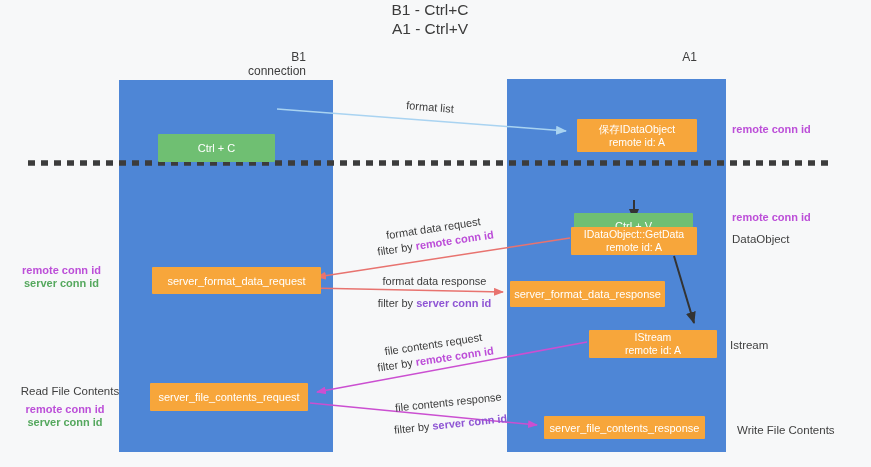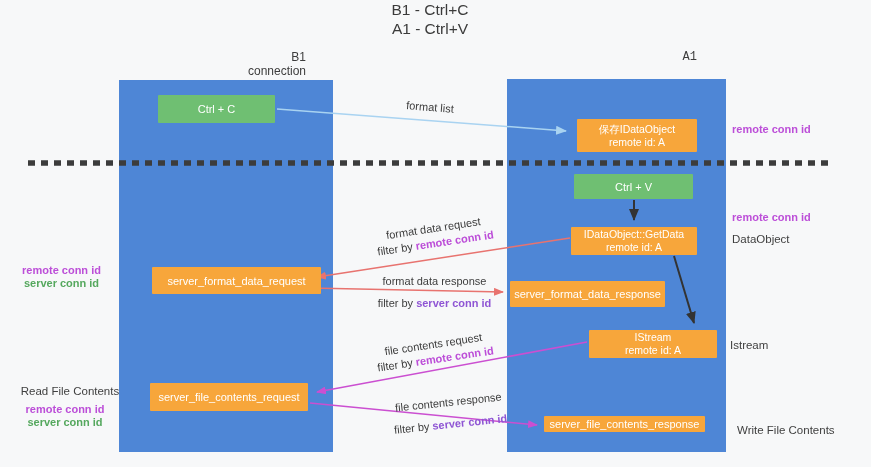--- a/index.html
+++ b/index.html
@@ -13,21 +13,21 @@
   .title {
     left:0; top:8; width:860px; text-align:center;
     font-size:15.5px; line-height:19px; color:#3b3b3b;
   }
   .col-header { width:160px; text-align:right; font-size:12px; line-height:14px; color:#3d3d3d; }
   .lifeline { background:#4e86d6; }
   .box {
     display:flex; align-items:center; justify-content:center;
     color:#ffffff; text-align:center; font-size:11px; border-radius:1px;
   }
-  .box.green { background:#6fbf72; }
+  .box.green { background:#6fbf72;margin-top:39px; }
   .box.orange { background:#f7a63b; }
   .box.two-line { flex-direction:column; line-height:13px; font-size:10.5px; }
   .lbl { font-size:11px; color:#3d3d3d; white-space:nowrap; }
   .grp { text-align:center; font-size:11px; color:#3d3d3d; line-height:15px; white-space:nowrap; }
   .magenta { color:#bc4ed8; font-weight:bold; }
   .violet  { color:#8f55d4; font-weight:bold; }
   .greentx { color:#55a85e; font-weight:bold; }
   .darktx  { color:#3f3f3f; font-size:11.5px; font-weight:normal; }
   .fb { margin-right:3px; }
   .gap { margin-top:7px; }
@@ -40,21 +40,21 @@
 
   <div class="abs title">
     <div>B1 - Ctrl+C</div>
     <div>A1 - Ctrl+V</div>
   </div>
 
   <div class="abs col-header" style="left:146px; top:50px;">
     <div>B1</div>
     <div>connection</div>
   </div>
-  <div class="abs col-header" style="left:537px; top:50px;font-family:Liberation Mono, monospace;">
+  <div class="abs col-header" style="left:537px; top:50px;">
     <div>A1</div>
   </div>
 
   <div class="abs lifeline" style="left:119px; top:80px; width:214px; height:372px;"></div>
   <div class="abs lifeline" style="left:507px; top:79px; width:219px; height:373px;"></div>
 
   <svg class="arrows" width="871" height="467" viewBox="0 0 871 467">
     <defs>
       <marker id="m-blue" markerUnits="userSpaceOnUse" markerWidth="11" markerHeight="9" refX="10" refY="4.5" orient="auto">
         <path d="M0,0 L11,4.5 L0,9 Z" fill="#a9d3f1"></path>
@@ -107,21 +107,21 @@
 
   <div class="abs box orange two-line" style="left:589px; top:330px; width:128px; height:28px;">
     <span>IStream</span>
     <span>remote id: A</span>
   </div>
 
   <div class="abs box orange" style="left:150px; top:383px; width:158px; height:28px;">
     <span>server_file_contents_request</span>
   </div>
 
-  <div class="abs box orange" style="left:544px; top:416px; width:161px; height:16px;">
+  <div class="abs box orange" style="left:544px; top:416px; width:161px; height:23px;">
     <span>server_file_contents_response</span>
   </div>
 
   <div class="abs grp" style="left:385px; top:100px; width:90px; transform:rotate(4.5deg);">format list</div>
 
   <div class="abs grp" style="left:332px; top:221px; width:205px; transform:rotate(-8.5deg);">
     <div>format data request</div>
     <div><span class="fb">filter by</span><span class="magenta">remote conn id</span></div>
   </div>
 

